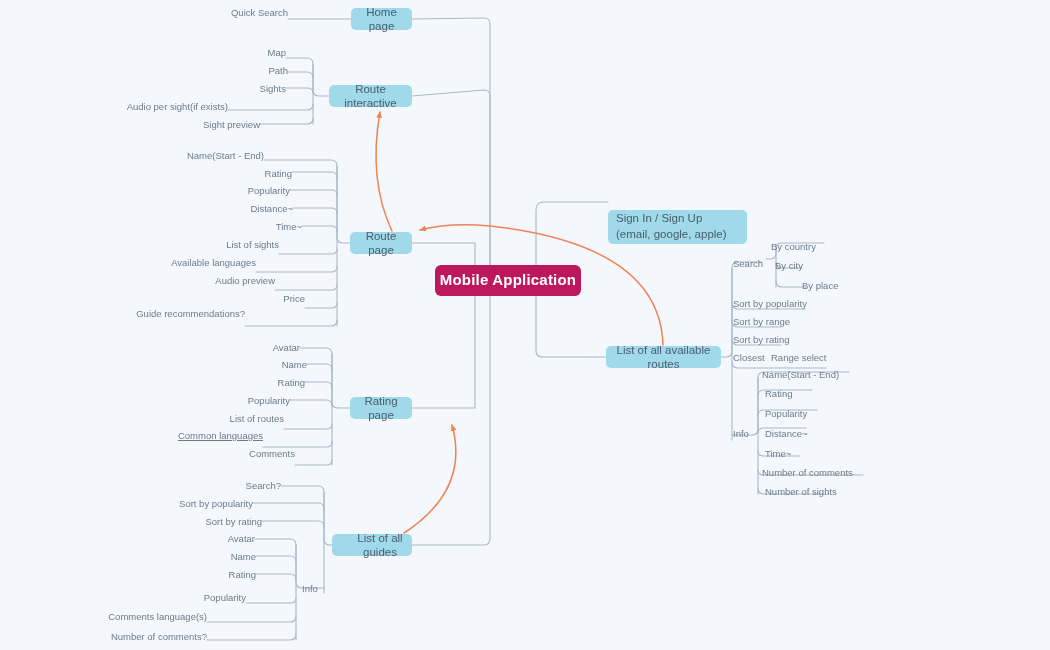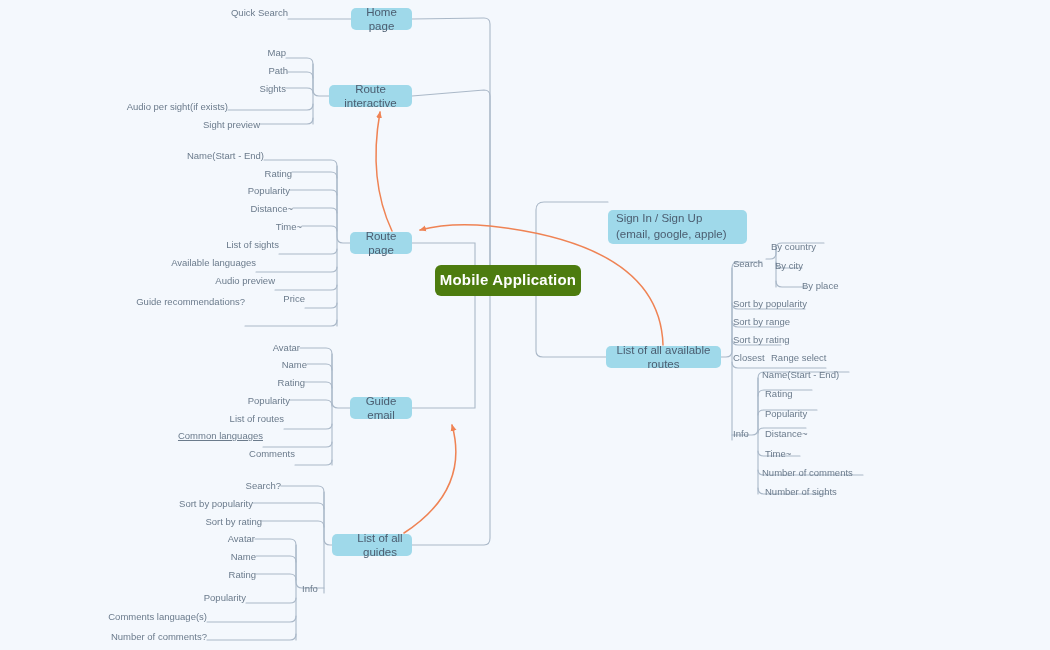--- a/index.html
+++ b/index.html
@@ -18,21 +18,21 @@
     position:absolute;
     box-sizing:border-box;
     border-radius:5px;
     display:flex;
     align-items:center;
     justify-content:center;
     text-align:center;
     line-height:1.25;
   }
   .node.root{
-    background:#4d7c0f;
+    background:#be185d;
     color:#ffffff;
     font-weight:bold;
     font-size:15px;
     border-radius:6px;
     letter-spacing:.2px;
   }
   .node.branch{
     background:#9fd9ea;
     color:#4b5d70;
     font-size:11.5px;
@@ -157,21 +157,21 @@
   </svg>
 
   <div class="node root" style="left:435px;top:265px;width:146px;height:31px;">Mobile Application</div>
 
   <div class="node branch" style="left:351px;top:8px;width:61px;height:22px;">Home page</div>
 
   <div class="node branch" style="left:329px;top:85px;width:83px;height:22px;">Route interactive</div>
 
   <div class="node branch" style="left:350px;top:232px;width:62px;height:22px;">Route page</div>
 
-  <div class="node branch" style="left:350px;top:397px;width:62px;height:22px;">Guide email</div>
+  <div class="node branch" style="left:350px;top:397px;width:62px;height:22px;">Rating page</div>
 
   <div class="node branch" style="left:332px;top:534px;width:80px;height:22px;padding-left:24px;">List of all guides</div>
 
   <div class="node branch multiline" style="left:608px;top:190px;width:139px;height:34px;">Sign In / Sign Up (email, google, apple)</div>
 
   <div class="node branch" style="left:606px;top:346px;width:115px;height:22px;">List of all available routes</div>
 
   <div class="leaf ta-right" style="left:188px;top:8px;width:100px;">Quick Search</div>
 
   <div class="leaf ta-right" style="left:186px;top:48px;width:100px;">Map</div>
@@ -182,21 +182,21 @@
 
   <div class="leaf ta-right" style="left:164px;top:151px;width:100px;">Name(Start - End)</div>
   <div class="leaf ta-right" style="left:192px;top:169px;width:100px;">Rating</div>
   <div class="leaf ta-right" style="left:190px;top:186px;width:100px;">Popularity</div>
   <div class="leaf ta-right" style="left:193px;top:204px;width:100px;">Distance~</div>
   <div class="leaf ta-right" style="left:202px;top:222px;width:100px;">Time~</div>
   <div class="leaf ta-right" style="left:179px;top:240px;width:100px;">List of sights</div>
   <div class="leaf ta-right" style="left:156px;top:258px;width:100px;">Available languages</div>
   <div class="leaf ta-right" style="left:175px;top:276px;width:100px;">Audio preview</div>
   <div class="leaf ta-right" style="left:205px;top:294px;width:100px;">Price</div>
-  <div class="leaf ta-right" style="left:125px;top:297px;width:120px;">Guide recommendations?</div>
+  <div class="leaf ta-right" style="left:125px;top:309px;width:120px;">Guide recommendations?</div>
 
   <div class="leaf ta-right" style="left:200px;top:343px;width:100px;">Avatar</div>
   <div class="leaf ta-right" style="left:207px;top:360px;width:100px;">Name</div>
   <div class="leaf ta-right" style="left:205px;top:378px;width:100px;">Rating</div>
   <div class="leaf ta-right" style="left:190px;top:396px;width:100px;">Popularity</div>
   <div class="leaf ta-right" style="left:184px;top:414px;width:100px;">List of routes</div>
   <div class="leaf ta-right" style="left:153px;top:431px;width:110px;text-decoration:underline;">Common languages</div>
   <div class="leaf ta-right" style="left:195px;top:449px;width:100px;">Comments</div>
 
   <div class="leaf ta-right" style="left:181px;top:481px;width:100px;">Search?</div>

